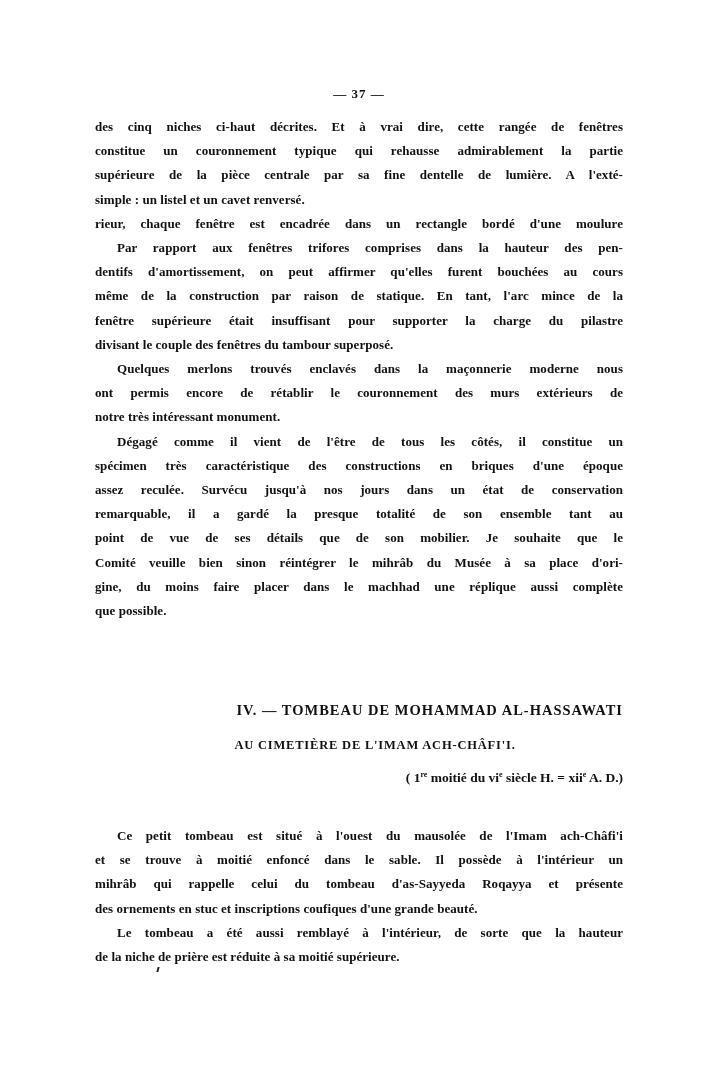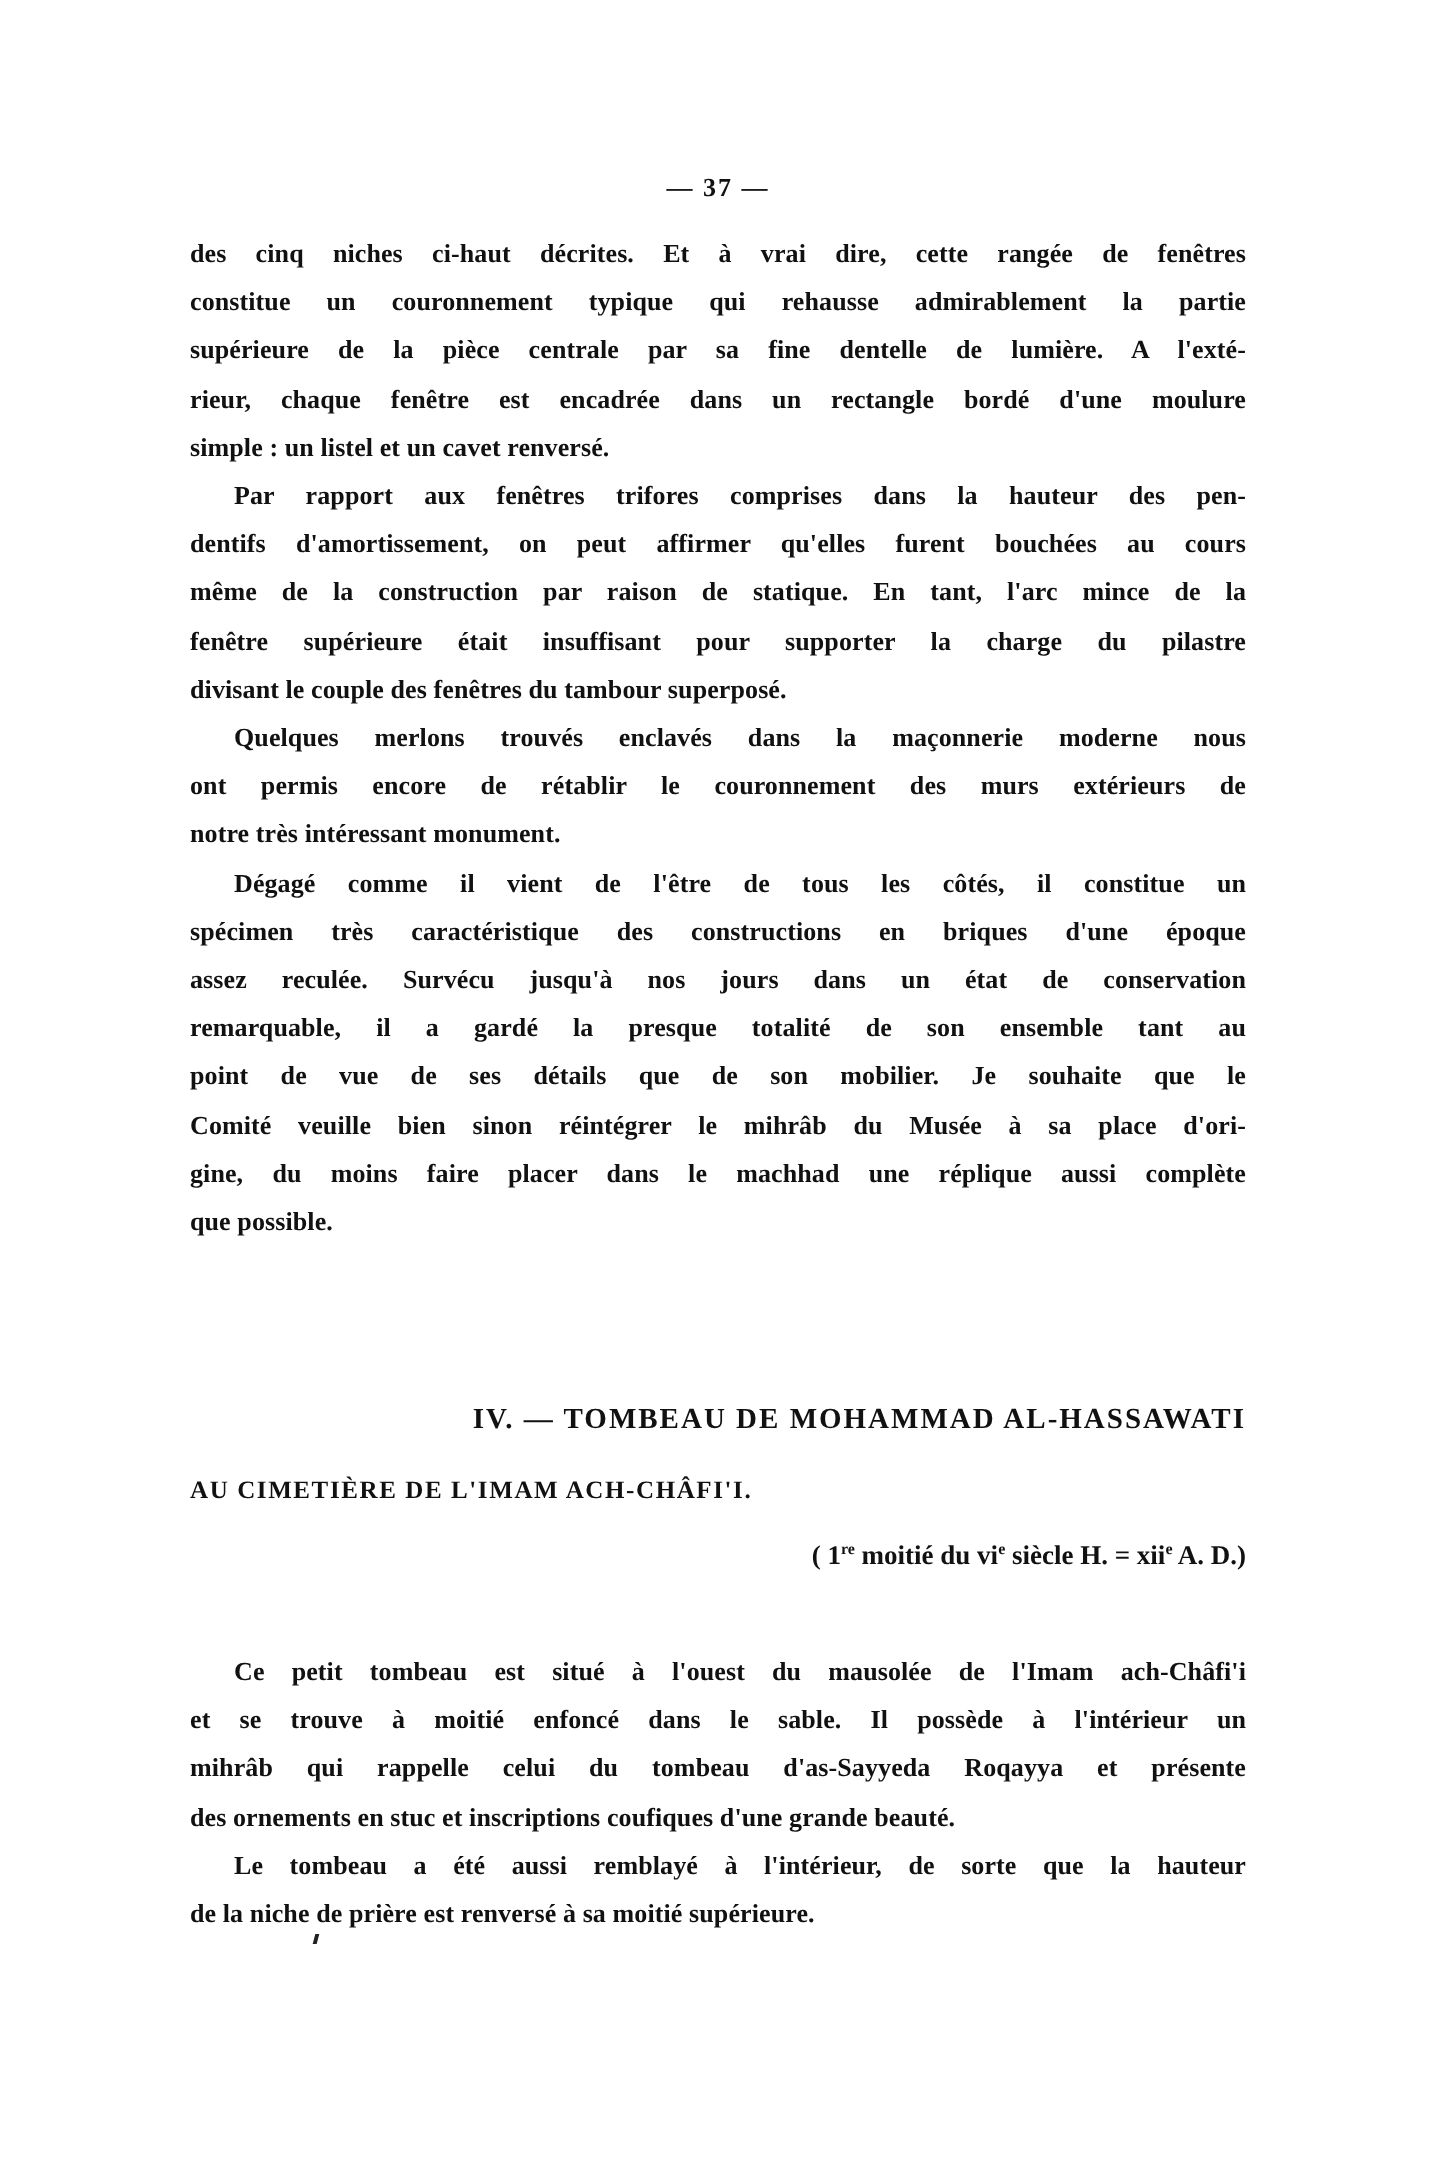--- a/index.html
+++ b/index.html
@@ -64,22 +64,23 @@
       left: 0;
       width: 528px;
       text-align: right;
       font-size: 14.5px;
       font-weight: bold;
       letter-spacing: 1px;
     }
     .heading-sub {
       position: absolute;
       top: 738px;
-      left: 0;
+      left: 16px;
       width: 528px;
+      text-align: center;
       font-size: 12.5px;
       font-weight: bold;
       letter-spacing: 0.8px;
     }
     .heading-date {
       position: absolute;
       top: 770px;
       left: 0;
       width: 528px;
       text-align: right;
@@ -105,22 +106,22 @@
 
 <div class="page">
 
   <div class="page-number">— 37 —</div>
 
   <div class="block" style="top:115px;">
     <p class="para">
       <span class="line">des cinq niches ci-haut décrites. Et à vrai dire, cette rangée de fenêtres</span>
       <span class="line">constitue un couronnement typique qui rehausse admirablement la partie</span>
       <span class="line">supérieure de la pièce centrale par sa fine dentelle de lumière. A l'exté-</span>
+      <span class="line last">simple : un listel et un cavet renversé.</span>
       <span class="line">rieur, chaque fenêtre est encadrée dans un rectangle bordé d'une moulure</span>
-      <span class="line last">simple : un listel et un cavet renversé.</span>
     </p>
     <p class="para">
       <span class="line indent">Par rapport aux fenêtres trifores comprises dans la hauteur des pen-</span>
       <span class="line">dentifs d'amortissement, on peut affirmer qu'elles furent bouchées au cours</span>
       <span class="line">même de la construction par raison de statique. En tant, l'arc mince de la</span>
       <span class="line">fenêtre supérieure était insuffisant pour supporter la charge du pilastre</span>
       <span class="line last">divisant le couple des fenêtres du tambour superposé.</span>
     </p>
     <p class="para">
       <span class="line indent">Quelques merlons trouvés enclavés dans la maçonnerie moderne nous</span>
@@ -147,19 +148,19 @@
 
   <div class="block" style="top:824px;">
     <p class="para">
       <span class="line indent">Ce petit tombeau est situé à l'ouest du mausolée de l'Imam ach-Châfi'i</span>
       <span class="line">et se trouve à moitié enfoncé dans le sable. Il possède à l'intérieur un</span>
       <span class="line">mihrâb qui rappelle celui du tombeau d'as-Sayyeda Roqayya et présente</span>
       <span class="line last">des ornements en stuc et inscriptions coufiques d'une grande beauté.</span>
     </p>
     <p class="para">
       <span class="line indent">Le tombeau a été aussi remblayé à l'intérieur, de sorte que la hauteur</span>
-      <span class="line last">de la niche de prière est renversé à sa moitié supérieure.</span>
+      <span class="line last">de la niche de prière est réduite à sa moitié supérieure.</span>
     </p>
   </div>
 
 </div>
 
 <div class="stray-mark"></div>
 
 </body></html>

